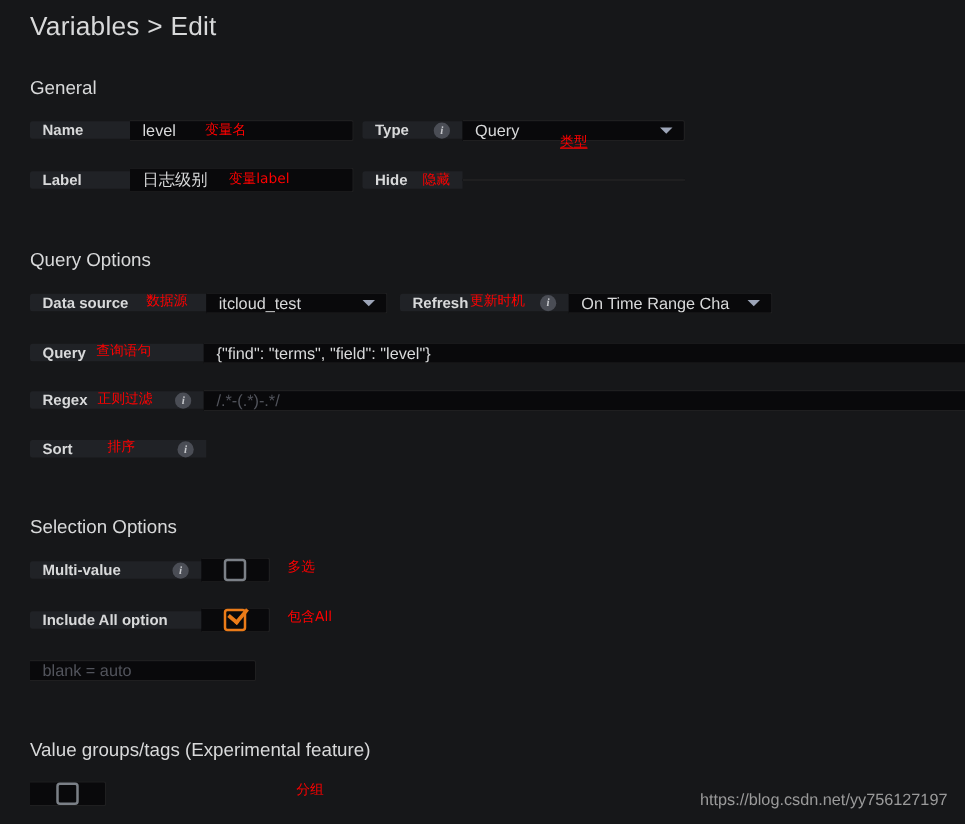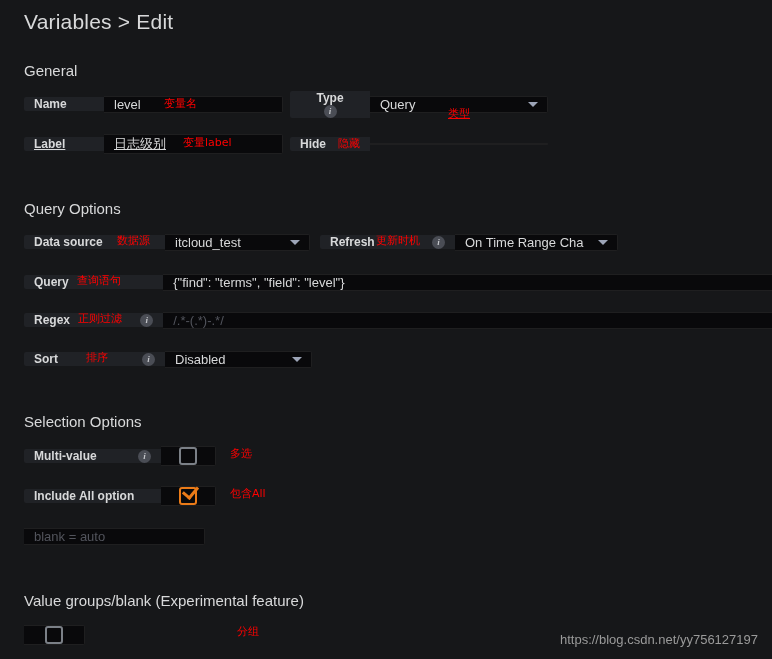--- a/index.html
+++ b/index.html
@@ -159,32 +159,32 @@
 
 <div class="section-heading" style="top:62px">General</div>
 
 <div class="row" style="left:24px; top:88px;">
   <div class="lbl" style="width:80px">Name</div>
   <div class="fld" style="width:179px">level</div>
 </div>
 <div class="anno" style="left:164px; top:98px;">变量名</div>
 
 <div class="row" style="left:290px; top:88px;">
-  <div class="lbl" style="width:80px; justify-content:space-between;flex-direction:column;">
+  <div class="lbl" style="width:80px; justify-content:space-between;">
     <span>Type</span>
     <span class="info">i</span>
   </div>
   <div class="fld sel" style="width:178px">
     <span>Query</span>
     <span class="caret"></span>
   </div>
 </div>
 <div class="anno" style="left:448px; top:108px;text-decoration:underline;">类型</div>
 
-<div class="row" style="left:24px; top:128px;text-decoration:underline;">
+<div class="row" style="left:24px; top:128px;">
   <div class="lbl" style="width:80px">Label</div>
   <div class="fld" style="width:179px">日志级别</div>
 </div>
 <div class="anno" style="left:183px; top:137px;">变量label</div>
 
 <div class="row" style="left:290px; top:128px;">
   <div class="lbl" style="width:80px">Hide</div>
   <div class="fld sel" style="width:178px">
     <span></span>
     <span class="caret"></span>
@@ -228,24 +228,20 @@
   </div>
   <div class="fld ph" style="width:640px">/.*-(.*)-.*/</div>
 </div>
 <div class="anno" style="left:78px; top:313px;">正则过滤</div>
 
 <div class="row" style="left:24px; top:343px;">
   <div class="lbl" style="width:141px; justify-content:space-between;">
     <span>Sort</span>
     <span class="info">i</span>
   </div>
-  <div class="fld sel" style="width:147px">
-    <span>Disabled</span>
-    <span class="caret"></span>
-  </div>
 </div>
 <div class="anno" style="left:86px; top:352px;">排序</div>
 
 <div class="section-heading" style="top:413px">Selection Options</div>
 
 <div class="row" style="left:24px; top:439px; height:34px;">
   <div class="lbl" style="width:137px; justify-content:space-between;">
     <span>Multi-value</span>
     <span class="info">i</span>
   </div>
@@ -260,21 +256,21 @@
   <div class="cb-cell" style="width:55px">
     <span class="cbox on"></span>
   </div>
 </div>
 <div class="anno" style="left:230px; top:488px;">包含All</div>
 
 <div class="row" style="left:24px; top:519px; height:34px;">
   <div class="fld ph" style="width:181px">blank = auto</div>
 </div>
 
-<div class="section-heading" style="top:592px">Value groups/blank (Experimental feature)</div>
+<div class="section-heading" style="top:592px">Value groups/tags (Experimental feature)</div>
 
 <div class="row" style="left:24px; top:618px; height:34px;">
   <div class="cb-cell" style="width:61px">
     <span class="cbox"></span>
   </div>
 </div>
 <div class="anno" style="left:237px; top:626px;">分组</div>
 
 <div class="watermark">https://blog.csdn.net/yy756127197</div>
 

